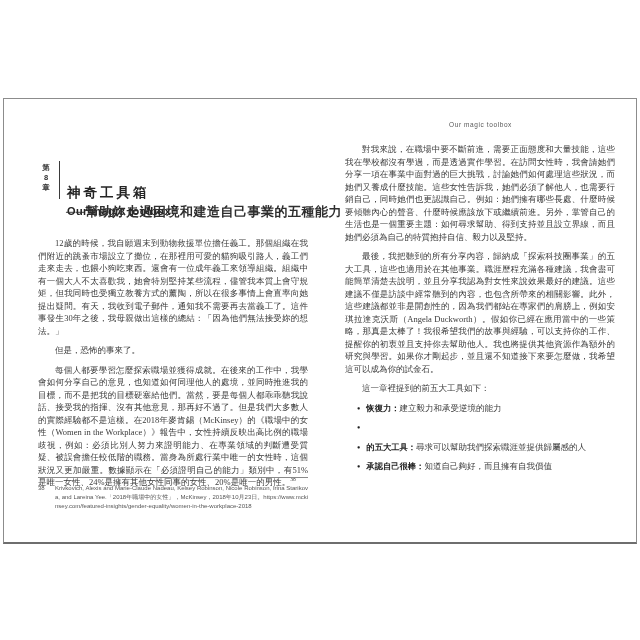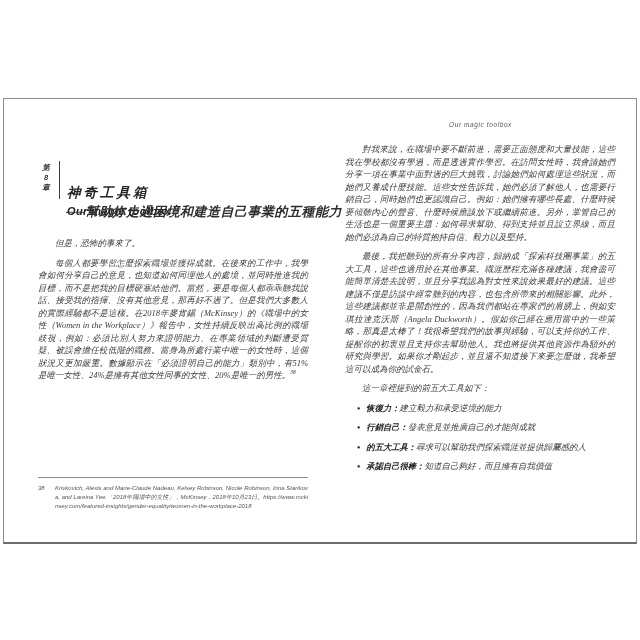--- a/index.html
+++ b/index.html
@@ -4,21 +4,21 @@
 <style>
   html,body{margin:0;padding:0;background:#ffffff;}
   .canvas{
     position:relative;width:640px;height:640px;background:#ffffff;overflow:hidden;
     font-family:"Liberation Serif","DejaVu Serif",serif;color:#3a3a3a;
   }
   .spread{
     position:absolute;left:3px;top:98px;width:632px;height:443px;
     background:#ffffff;border:1px solid #8c8c8c;border-bottom:2px solid #6e6e6e;
   }
-  .page{position:absolute;top:0;height:100%;font-style:italic;}
+  .page{position:absolute;top:0;height:100%;}
   .page-left{left:34px;width:270px;}
   .page-right{left:341px;width:271px;}
 
   
   .chapter-header{position:absolute;top:62px;left:0;display:flex;align-items:flex-start;}
   .chapter-num{
     width:16px;text-align:center;font-weight:bold;font-size:7.5px;line-height:10px;
     color:#2e2e2e;padding-top:2px;letter-spacing:0;
     font-family:"Liberation Sans","DejaVu Sans",sans-serif;
   }
@@ -86,20 +86,21 @@
         <div class="chapter-divider"></div>
         <div class="chapter-titles">
           <div class="chapter-title">神奇工具箱</div>
           <div class="chapter-title-en">Our magic toolbox</div>
         </div>
       </div>
 
       <div class="chapter-tagline">──幫助妳走過困境和建造自己事業的五種能力</div>
 
       <div class="body-text body-left">
+        <p><span>12歲的時候，我自願週末到動物救援單位擔任義工。那個組織在我們附近的跳蚤市場設立了攤位，在那裡用可愛的貓狗吸引路人，義工們走來走去，也餵小狗吃東西。還會有一位成年義工來領導組織。組織中有一個大人不太喜歡我，她會特別堅持某些流程，儘管我本質上會守規矩，但我同時也受獨立教養方式的薰陶，所以在很多事情上會直率向她提出疑問。有天，我收到電子郵件，通知我不需要再去當義工了。這件事發生30年之後，我母親做出這樣的總結：「因為他們無法接受妳的想法。」</span></p>
         <p><span>但是，恐怖的事來了。</span></p>
         <p><span>每個人都要學習怎麼探索職場並獲得成就。在後來的工作中，我學會如何分享自己的意見，也知道如何同理他人的處境，並同時推進我的目標，而不是把我的目標硬塞給他們。當然，要是每個人都乖乖聽我說話、接受我的指揮、沒有其他意見，那再好不過了。但是我們大多數人的實際經驗都不是這樣。在2018年麥肯錫（McKinsey）的《職場中的女性（Women in the Workplace）》報告中，女性持續反映出高比例的職場歧視，例如：必須比別人努力來證明能力、在專業領域的判斷遭受質疑、被誤會擔任較低階的職務。當身為所處行業中唯一的女性時，這個狀況又更加嚴重。數據顯示在「必須證明自己的能力」類別中，有51%是唯一女性、24%是擁有其他女性同事的女性、20%是唯一的男性。</span><sup class="fn-mark">38</sup></p>
       </div>
 
       <div class="footnote">
         <div class="footnote-rule"></div>
         <div class="footnote-row">
           <div class="footnote-num">38</div>
           <div class="footnote-body">Krivkovich, Alexis and Marie-Claude Nadeau, Kelsey Robinson, Nicole Robinson, Irina Starikova, and Lareina Yee.「2018年職場中的女性」，McKinsey，2018年10月23日。https://www.mckinsey.com/featured-insights/gender-equality/women-in-the-workplace-2018</div>
         </div>
@@ -115,21 +116,20 @@
         <p><span>最後，我把聽到的所有分享內容，歸納成「探索科技圈事業」的五大工具，這些也適用於在其他事業。職涯歷程充滿各種建議，我會盡可能簡單清楚去說明，並且分享我認為對女性來說效果最好的建議。這些建議不僅是訪談中經常聽到的內容，也包含所帶來的相關影響。此外，這些建議都並非是開創性的，因為我們都站在專家們的肩膀上，例如安琪拉達克沃斯（Angela Duckworth）。假如你已經在應用當中的一些策略，那真是太棒了！我很希望我們的故事與經驗，可以支持你的工作、提醒你的初衷並且支持你去幫助他人。我也將提供其他資源作為額外的研究與學習。如果你才剛起步，並且還不知道接下來要怎麼做，我希望這可以成為你的試金石。</span></p>
         <p class="list-intro"><span>這一章裡提到的前五大工具如下：</span></p>
 
         <ul class="tools-list">
           <li>
             <span class="bullet">●</span>
             <span><span class="tool-term">恢復力：</span><span class="tool-desc">建立毅力和承受逆境的能力</span></span>
           </li>
           <li>
             <span class="bullet">●</span>
-            <span><span class="tool-term">行銷自己：</span><span class="tool-desc">發表意見並推廣自己的才能與成就</span></span>
           </li>
           <li>
             <span class="bullet">●</span>
             <span><span class="tool-term">的五大工具：</span><span class="tool-desc">尋求可以幫助我們探索職涯並提供歸屬感的人</span></span>
           </li>
           <li>
             <span class="bullet">●</span>
             <span><span class="tool-term">承認自己很棒：</span><span class="tool-desc">知道自己夠好，而且擁有自我價值</span></span>
           </li>
         </ul>

